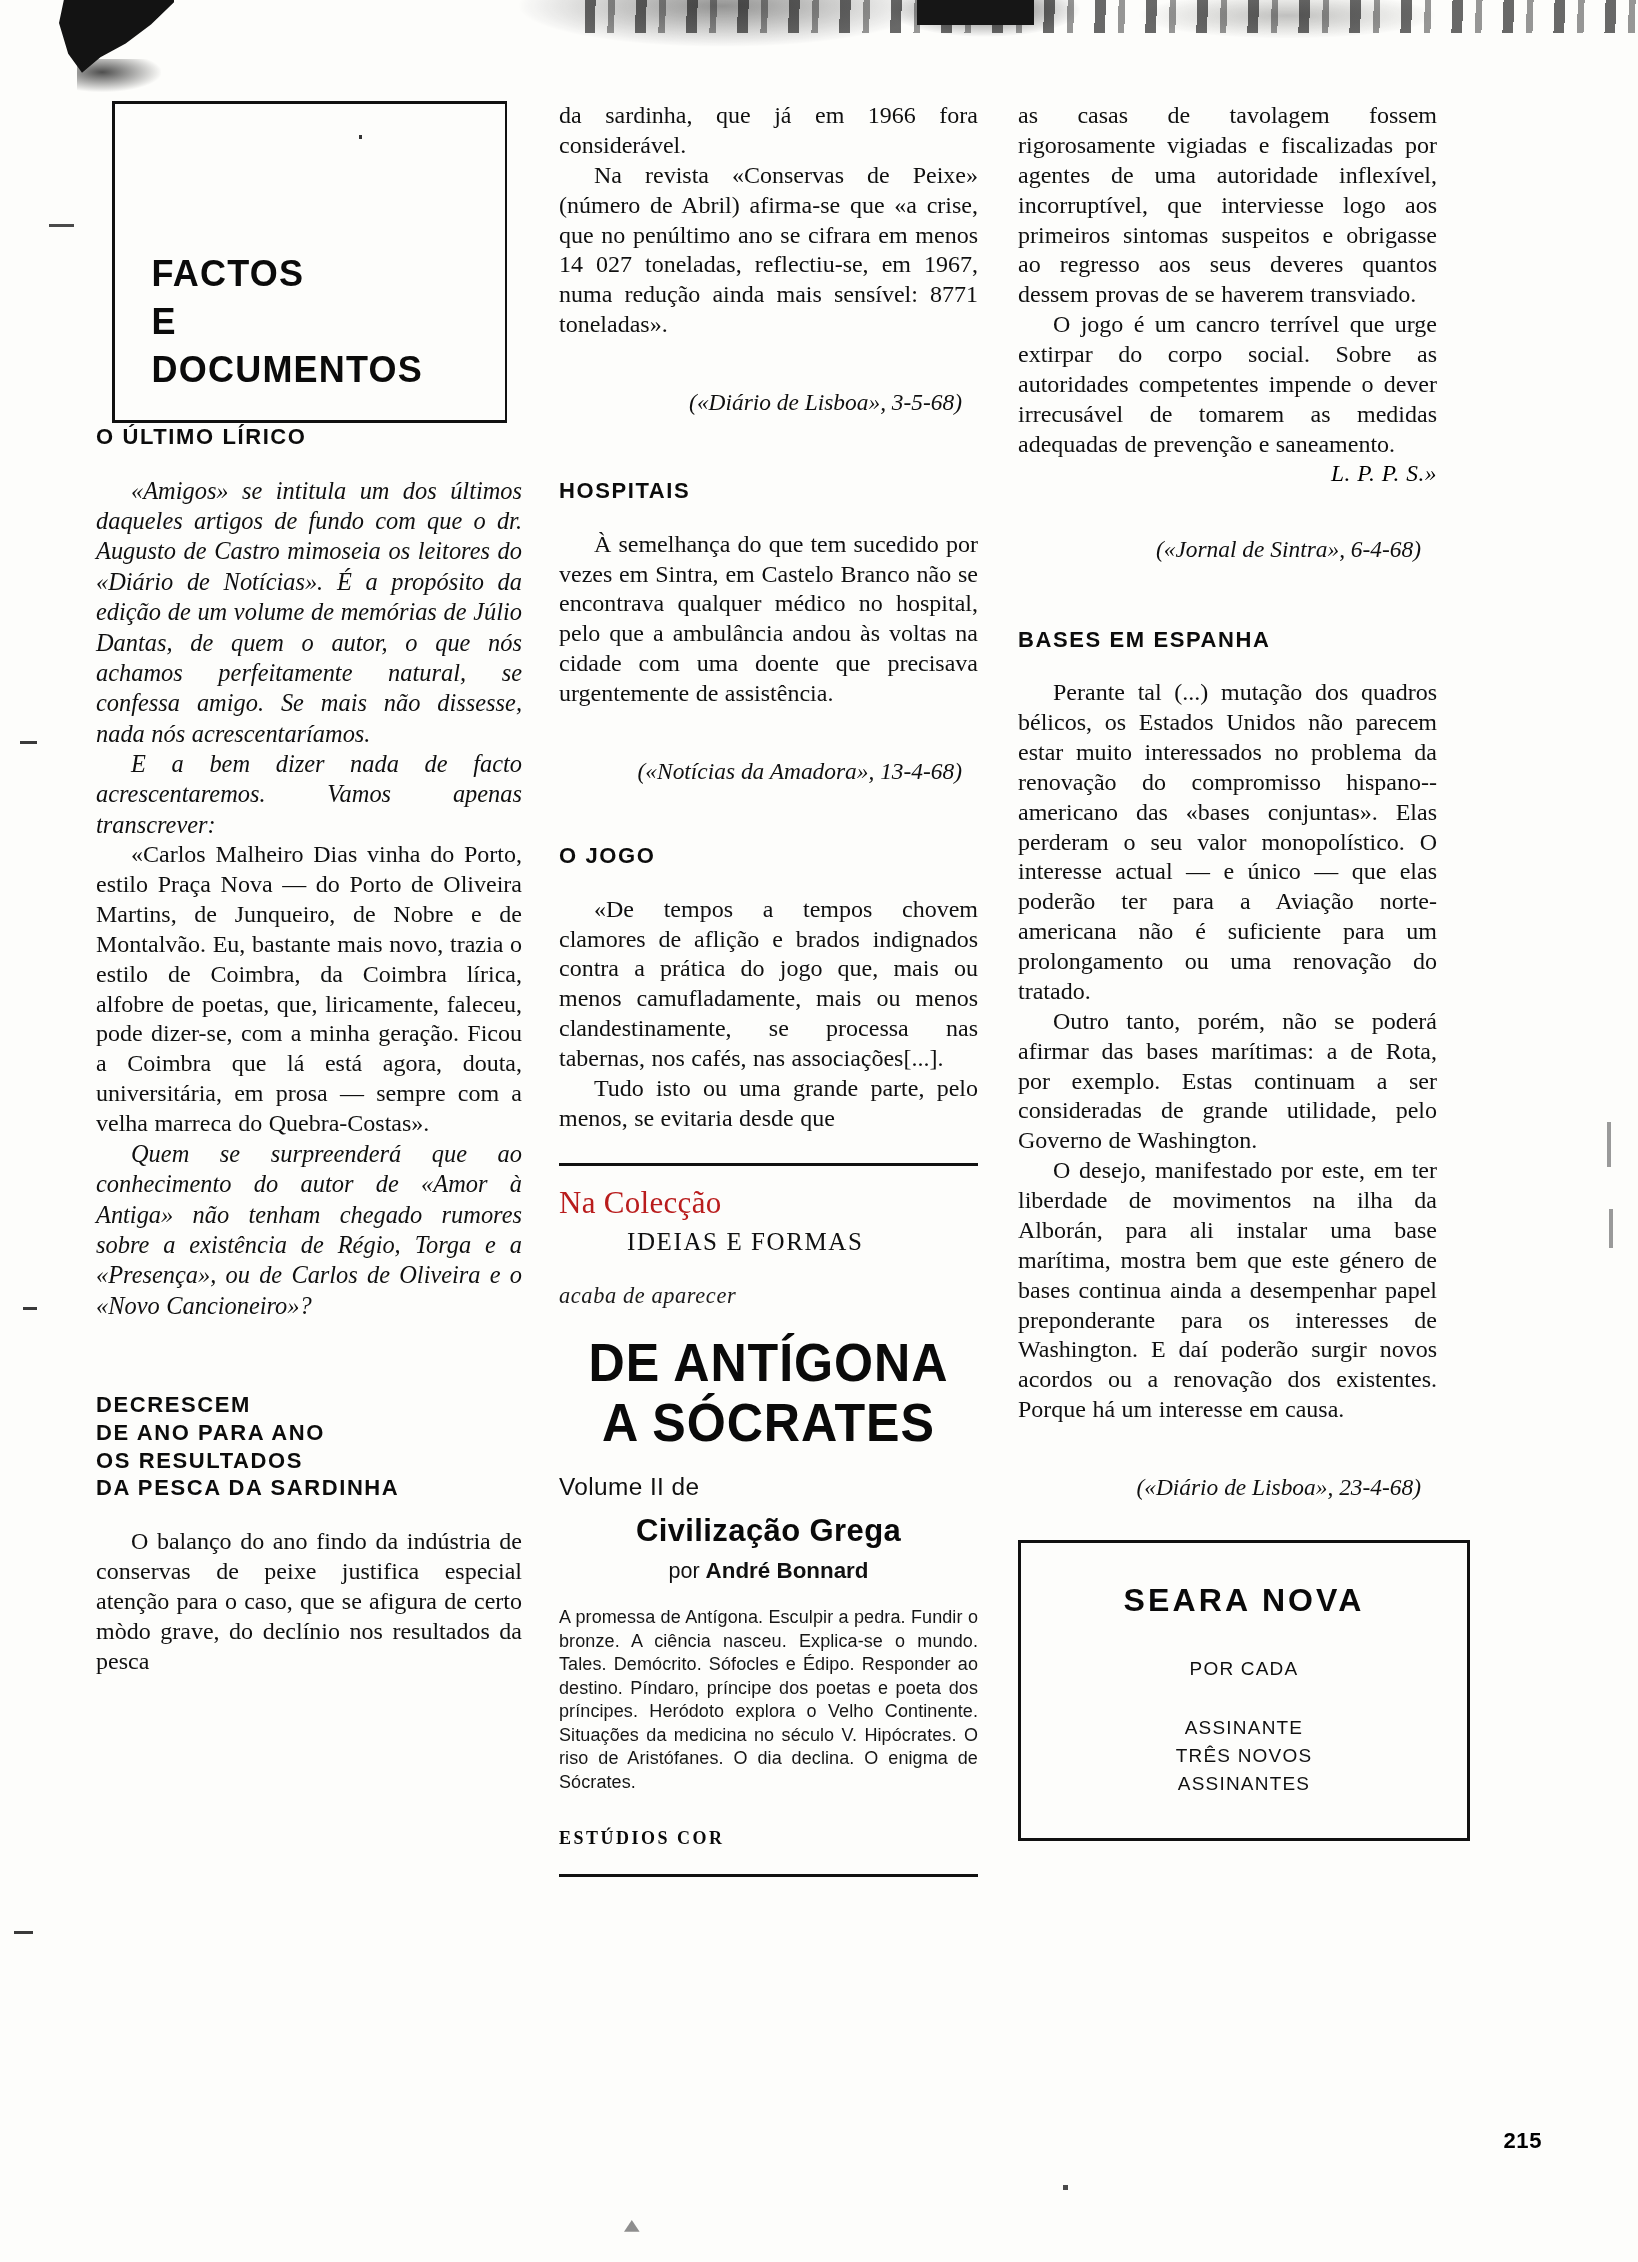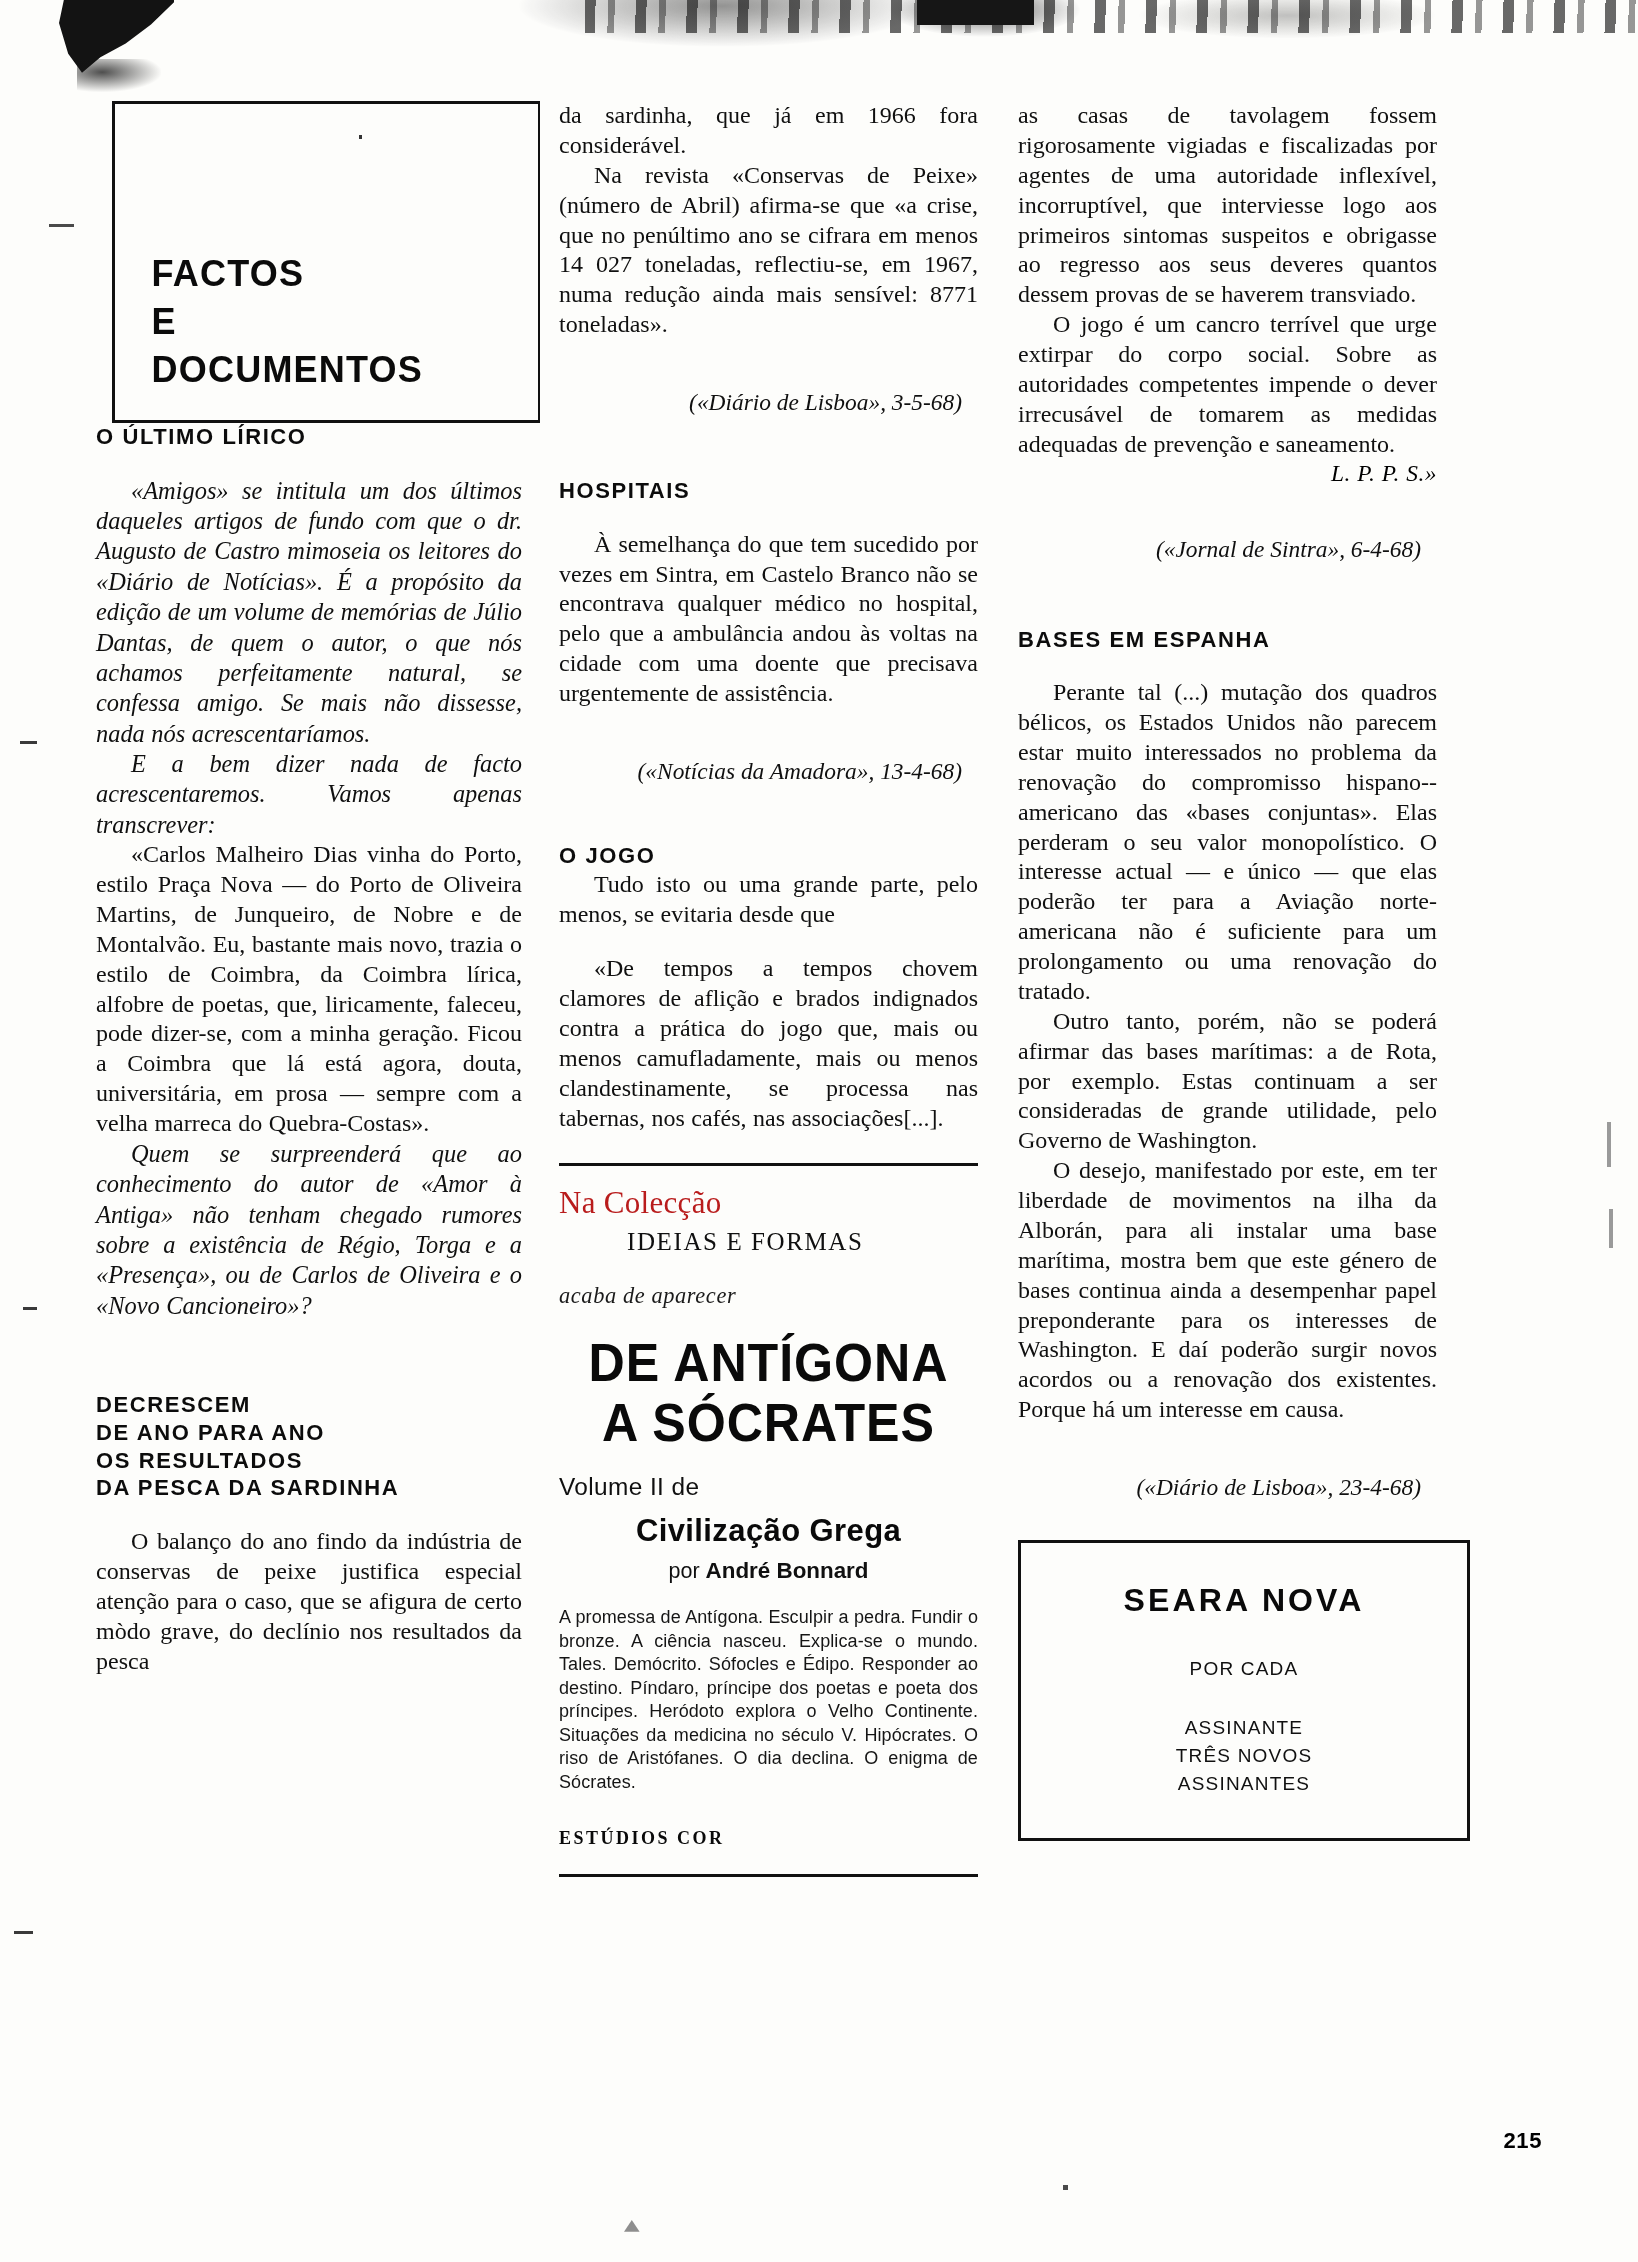--- a/index.html
+++ b/index.html
@@ -66,21 +66,21 @@
     top: 0;
   }
   .col-1 { left: 0px;   width: 426px; }
   .col-2 { left: 463px; width: 419px; }
   .col-3 { left: 922px; width: 419px; }
 
   
   .masthead {
     border: 3.9px solid #111;
     border-right: 2.9px solid #111;
-    width: 428px;
+    width: 395px;
     height: 322px;
     margin-left: 15.6px;
     position: relative;
   }
   .masthead .mh-inner {
     position: absolute;
     left: 37px; top: 146px;
   }
   .mh-line {
     font-family: "Liberation Sans", sans-serif;
@@ -305,22 +305,22 @@
       <p class="attrib">(«Diário de Lisboa», 3-5-68)</p>
 
       <div style="height:45px"></div>
       <h2 class="sec">HOSPITAIS</h2>
       <p class="bt first">À semelhança do que tem sucedido por vezes em Sintra, em Castelo Branco não se encontrava qualquer médico no hospital, pelo que a ambulância andou às voltas na cidade com uma doente que precisava urgentemente de assistência.</p>
       <div class="gap-m"></div>
       <p class="attrib">(«Notícias da Amadora», 13-4-68)</p>
 
       <div style="height:41px"></div>
       <h2 class="sec">O JOGO</h2>
+      <p class="bt first">«De tempos a tempos chovem clamores de aflição e brados indignados contra a prática do jogo que, mais ou menos camufladamente, mais ou menos clandestinamente, se processa nas tabernas, nos cafés, nas associações[...].</p>
       <p class="bt">Tudo isto ou uma grande parte, pelo menos, se evitaria desde que</p>
-      <p class="bt first">«De tempos a tempos chovem clamores de aflição e brados indignados contra a prática do jogo que, mais ou menos camufladamente, mais ou menos clandestinamente, se processa nas tabernas, nos cafés, nas associações[...].</p>
 
       <div class="adv-rule"></div>
 
       <div class="adv">
         <div class="adv-l1">Na Colecção</div>
         <div class="adv-l2">IDEIAS E FORMAS</div>
         <div class="adv-l3">acaba de aparecer</div>
         <div class="adv-title">DE ANTÍGONA</div>
         <div class="adv-title" style="margin-top:2px">A SÓCRATES</div>
         <div class="adv-vol">Volume II de</div>

